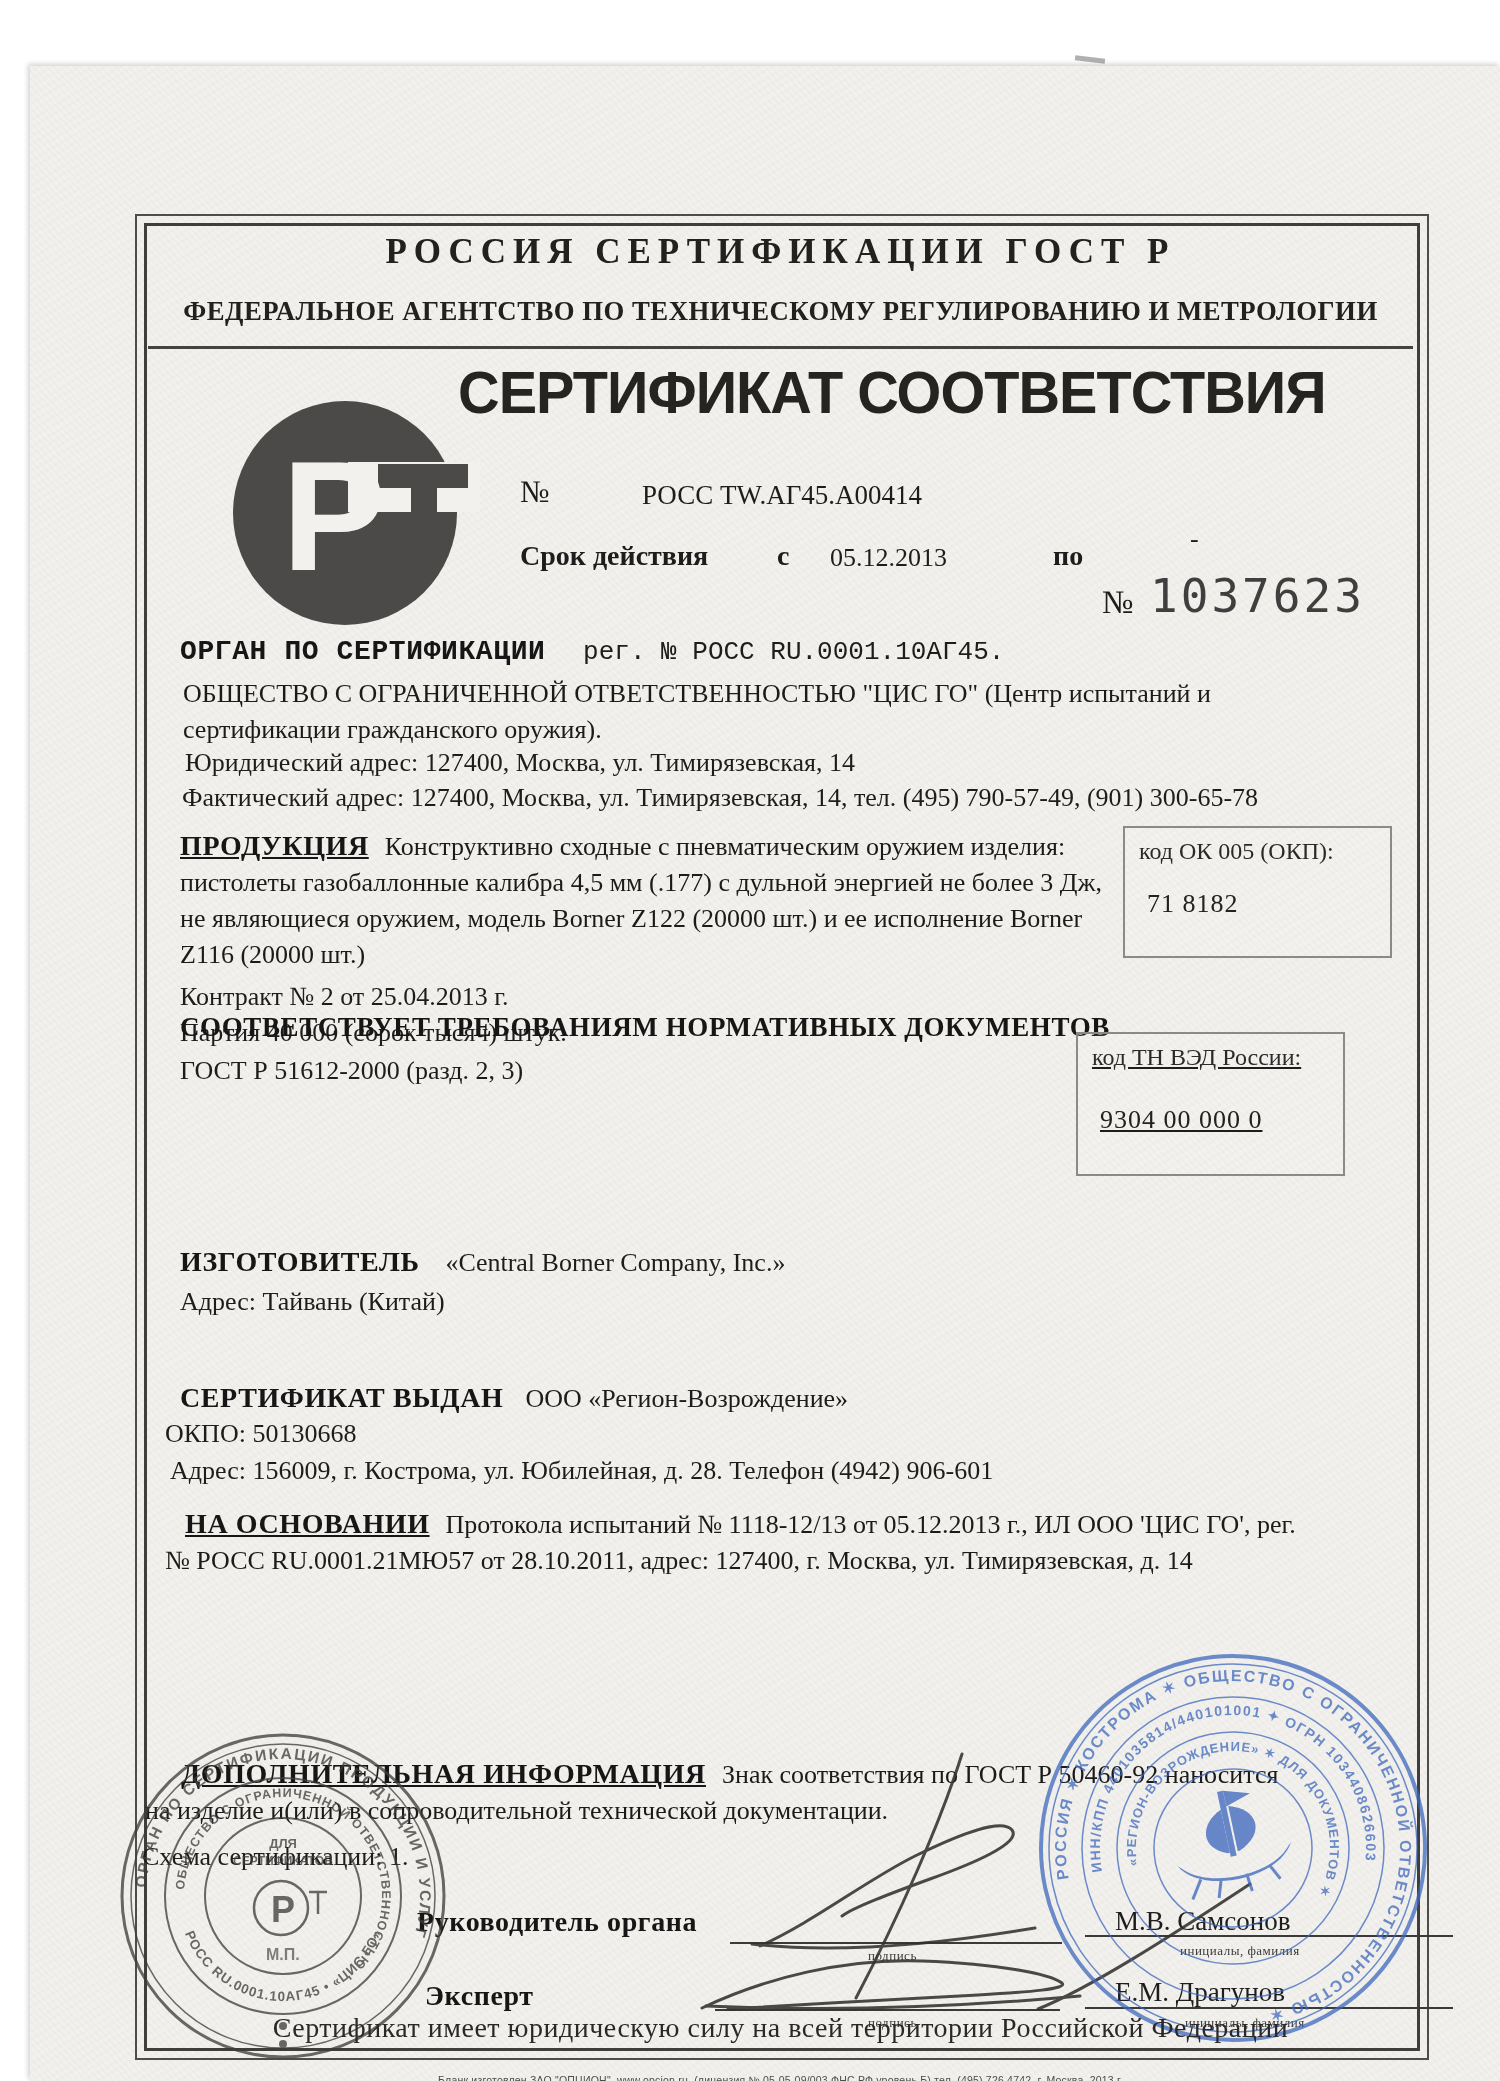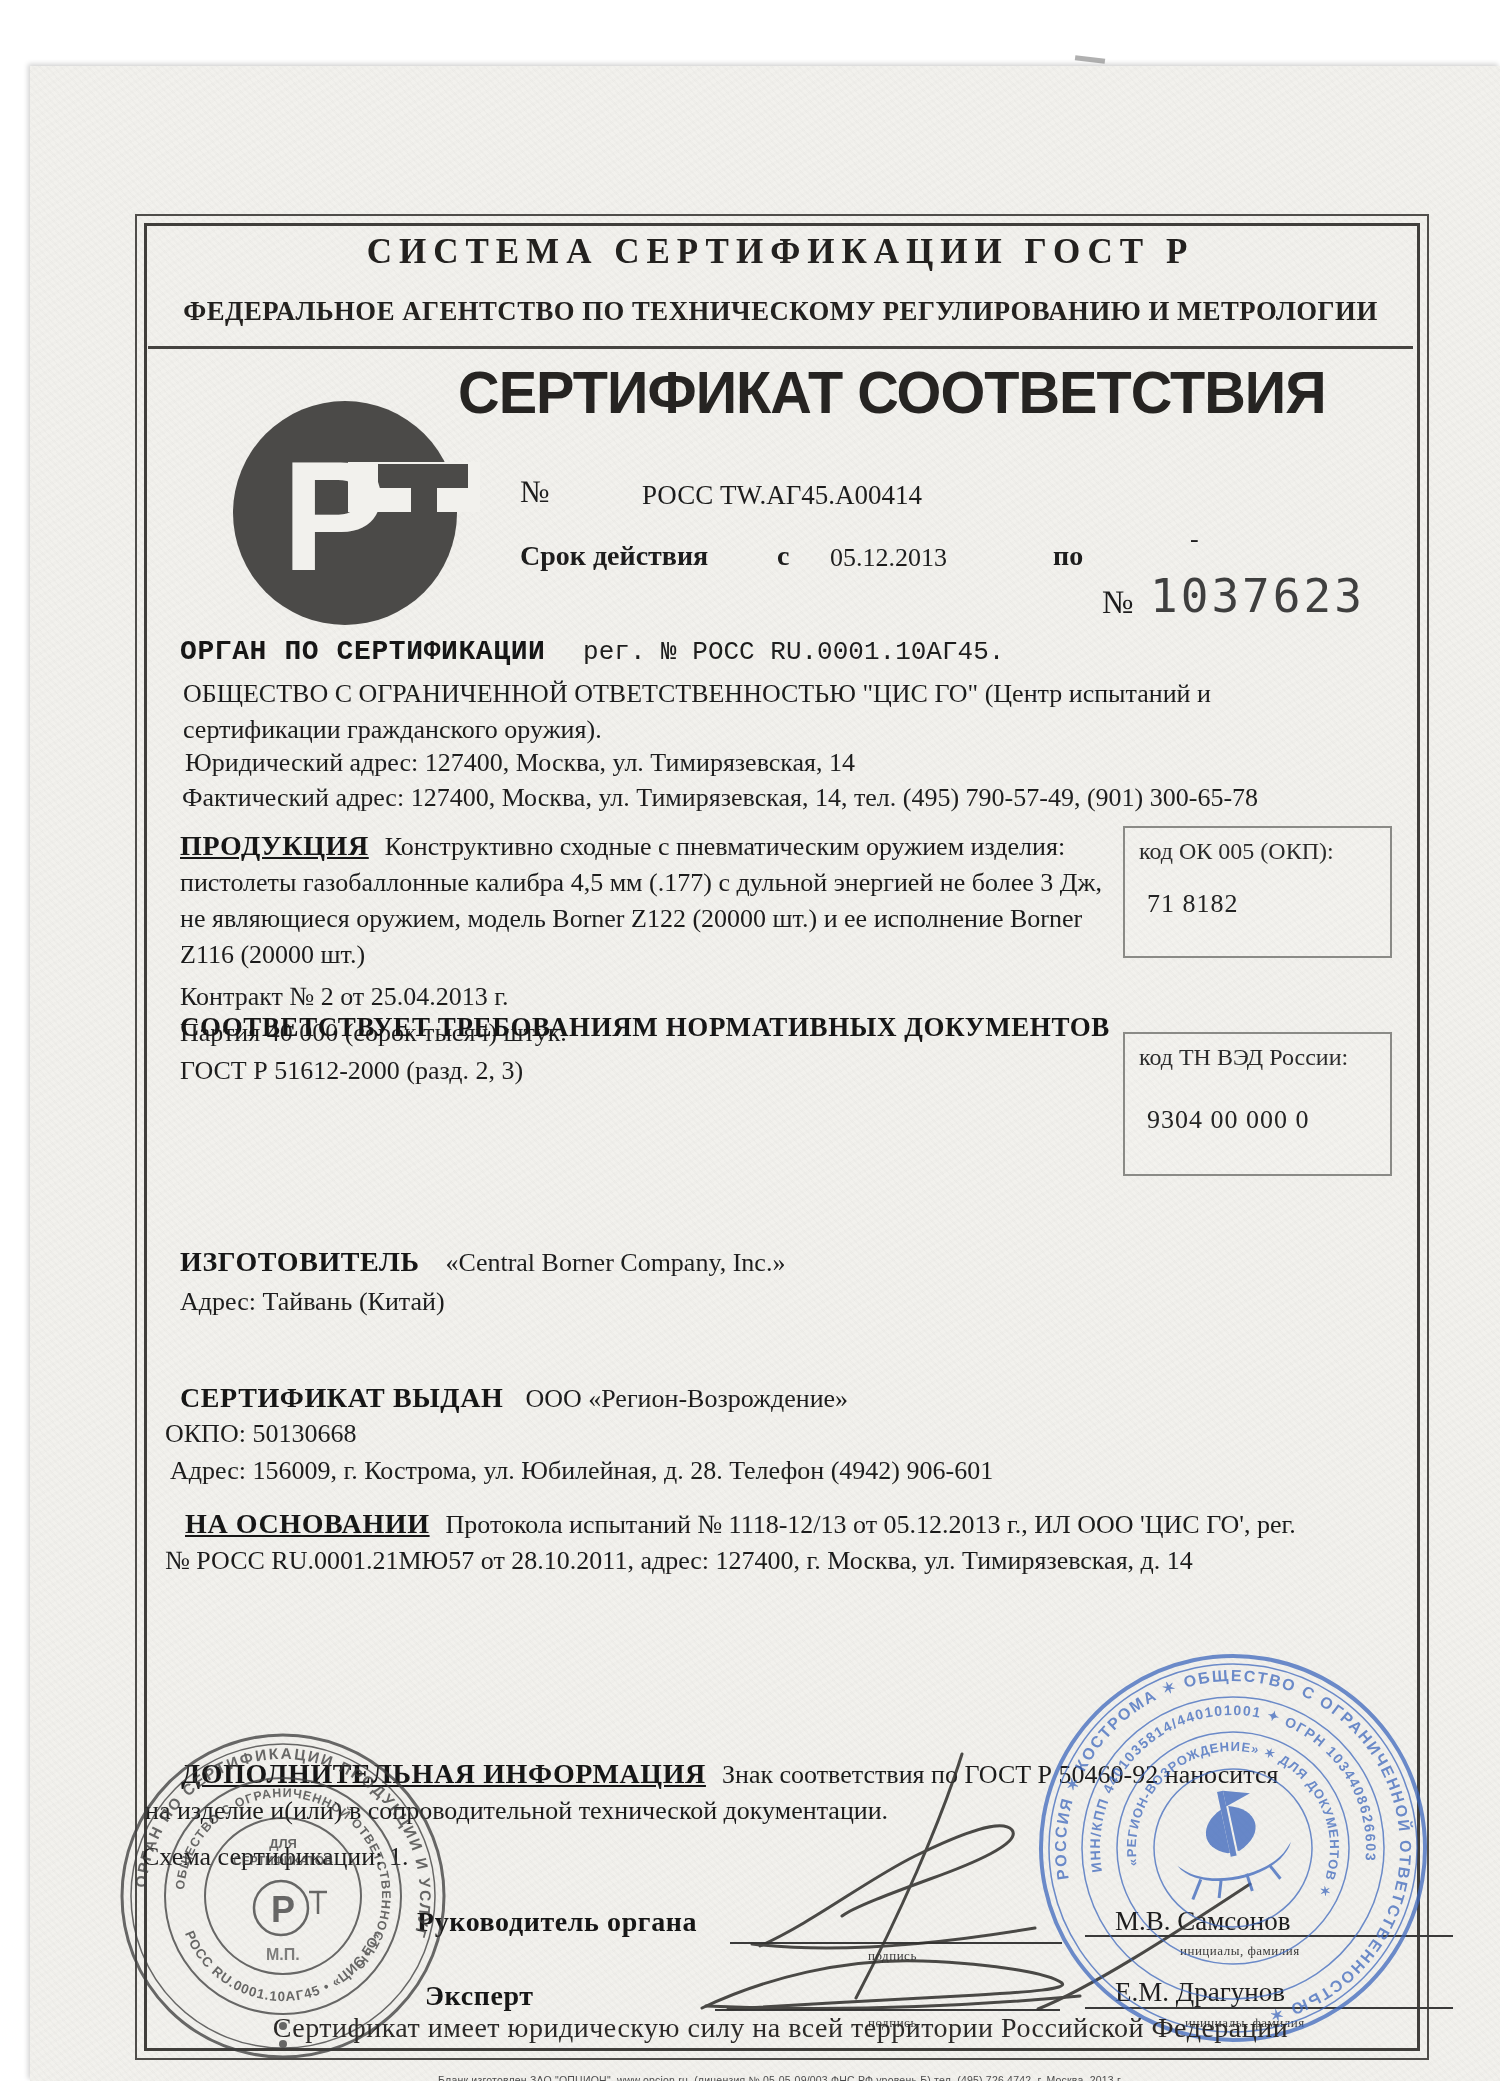--- a/index.html
+++ b/index.html
@@ -71,21 +71,21 @@
 </head>
 <body>
 
 <div class="paper">
   <div class="artifact" style="left:1045px;top:-9px;width:30px;height:5px;transform:rotate(7deg);"></div>
 
   <div class="frame-outer">
     <div class="frame-inner"></div>
   </div>
 
-  <div class="abs sys-title">СИСТЕМА СЕРТИФИКАЦИИ ГОСТ Р</div>
+  <div class="abs sys-title">РОССИЯ СЕРТИФИКАЦИИ ГОСТ Р</div>
   <div class="abs agency">ФЕДЕРАЛЬНОЕ АГЕНТСТВО ПО ТЕХНИЧЕСКОМУ РЕГУЛИРОВАНИЮ И МЕТРОЛОГИИ</div>
   <div class="hdr-divider"></div>
 
   <div class="abs" style="left:200px;top:312px;width:250px;height:250px;">
     <svg width="250" height="250" viewBox="0 0 250 250">
       <circle cx="115" cy="135" r="112" fill="#4b4a48"></circle>
       <rect x="118" y="84" width="140" height="50" fill="#f2f1ed"></rect>
       <rect x="148" y="86" width="90" height="24" fill="#4b4a48"></rect>
       <rect x="181" y="110" width="26" height="82" fill="#4b4a48"></rect>
       <text x="52" y="192" font-family="DejaVu Sans, sans-serif" font-weight="bold" font-size="156" fill="#f2f1ed">Р</text>
@@ -121,21 +121,21 @@
   <div class="abs serif26" style="left:150px;top:952px;">Партия 40 000 (сорок тысяч) штук.</div>
 
   <div class="abs code-box" style="left:1093px;top:760px;width:265px;height:128px;">
     <div class="lbl">код ОК 005 (ОКП):</div>
     <div class="val">71 8182</div>
   </div>
 
   <div class="abs bold-h" style="left:150px;top:946px;font-size:27px;">СООТВЕТСТВУЕТ ТРЕБОВАНИЯМ НОРМАТИВНЫХ ДОКУМЕНТОВ</div>
   <div class="abs serif26" style="left:150px;top:990px;">ГОСТ Р 51612-2000 (разд. 2, 3)</div>
 
-  <div class="abs code-box" style="left:1093px;top:966px;width:265px;height:140px;">
+  <div class="abs code-box" style="left:1046px;top:966px;width:265px;height:140px;text-decoration:underline;">
     <div class="lbl">код ТН ВЭД России:</div>
     <div class="val" style="padding-top:34px;">9304 00 000 0</div>
   </div>
 
   <div class="abs" style="left:150px;top:1180px;">
     <span class="bold-h">ИЗГОТОВИТЕЛЬ</span>
     <span class="serif26" style="margin-left:22px;">«Central Borner Company, Inc.»</span>
   </div>
   <div class="abs serif26" style="left:150px;top:1221px;">Адрес: Тайвань (Китай)</div>
 

